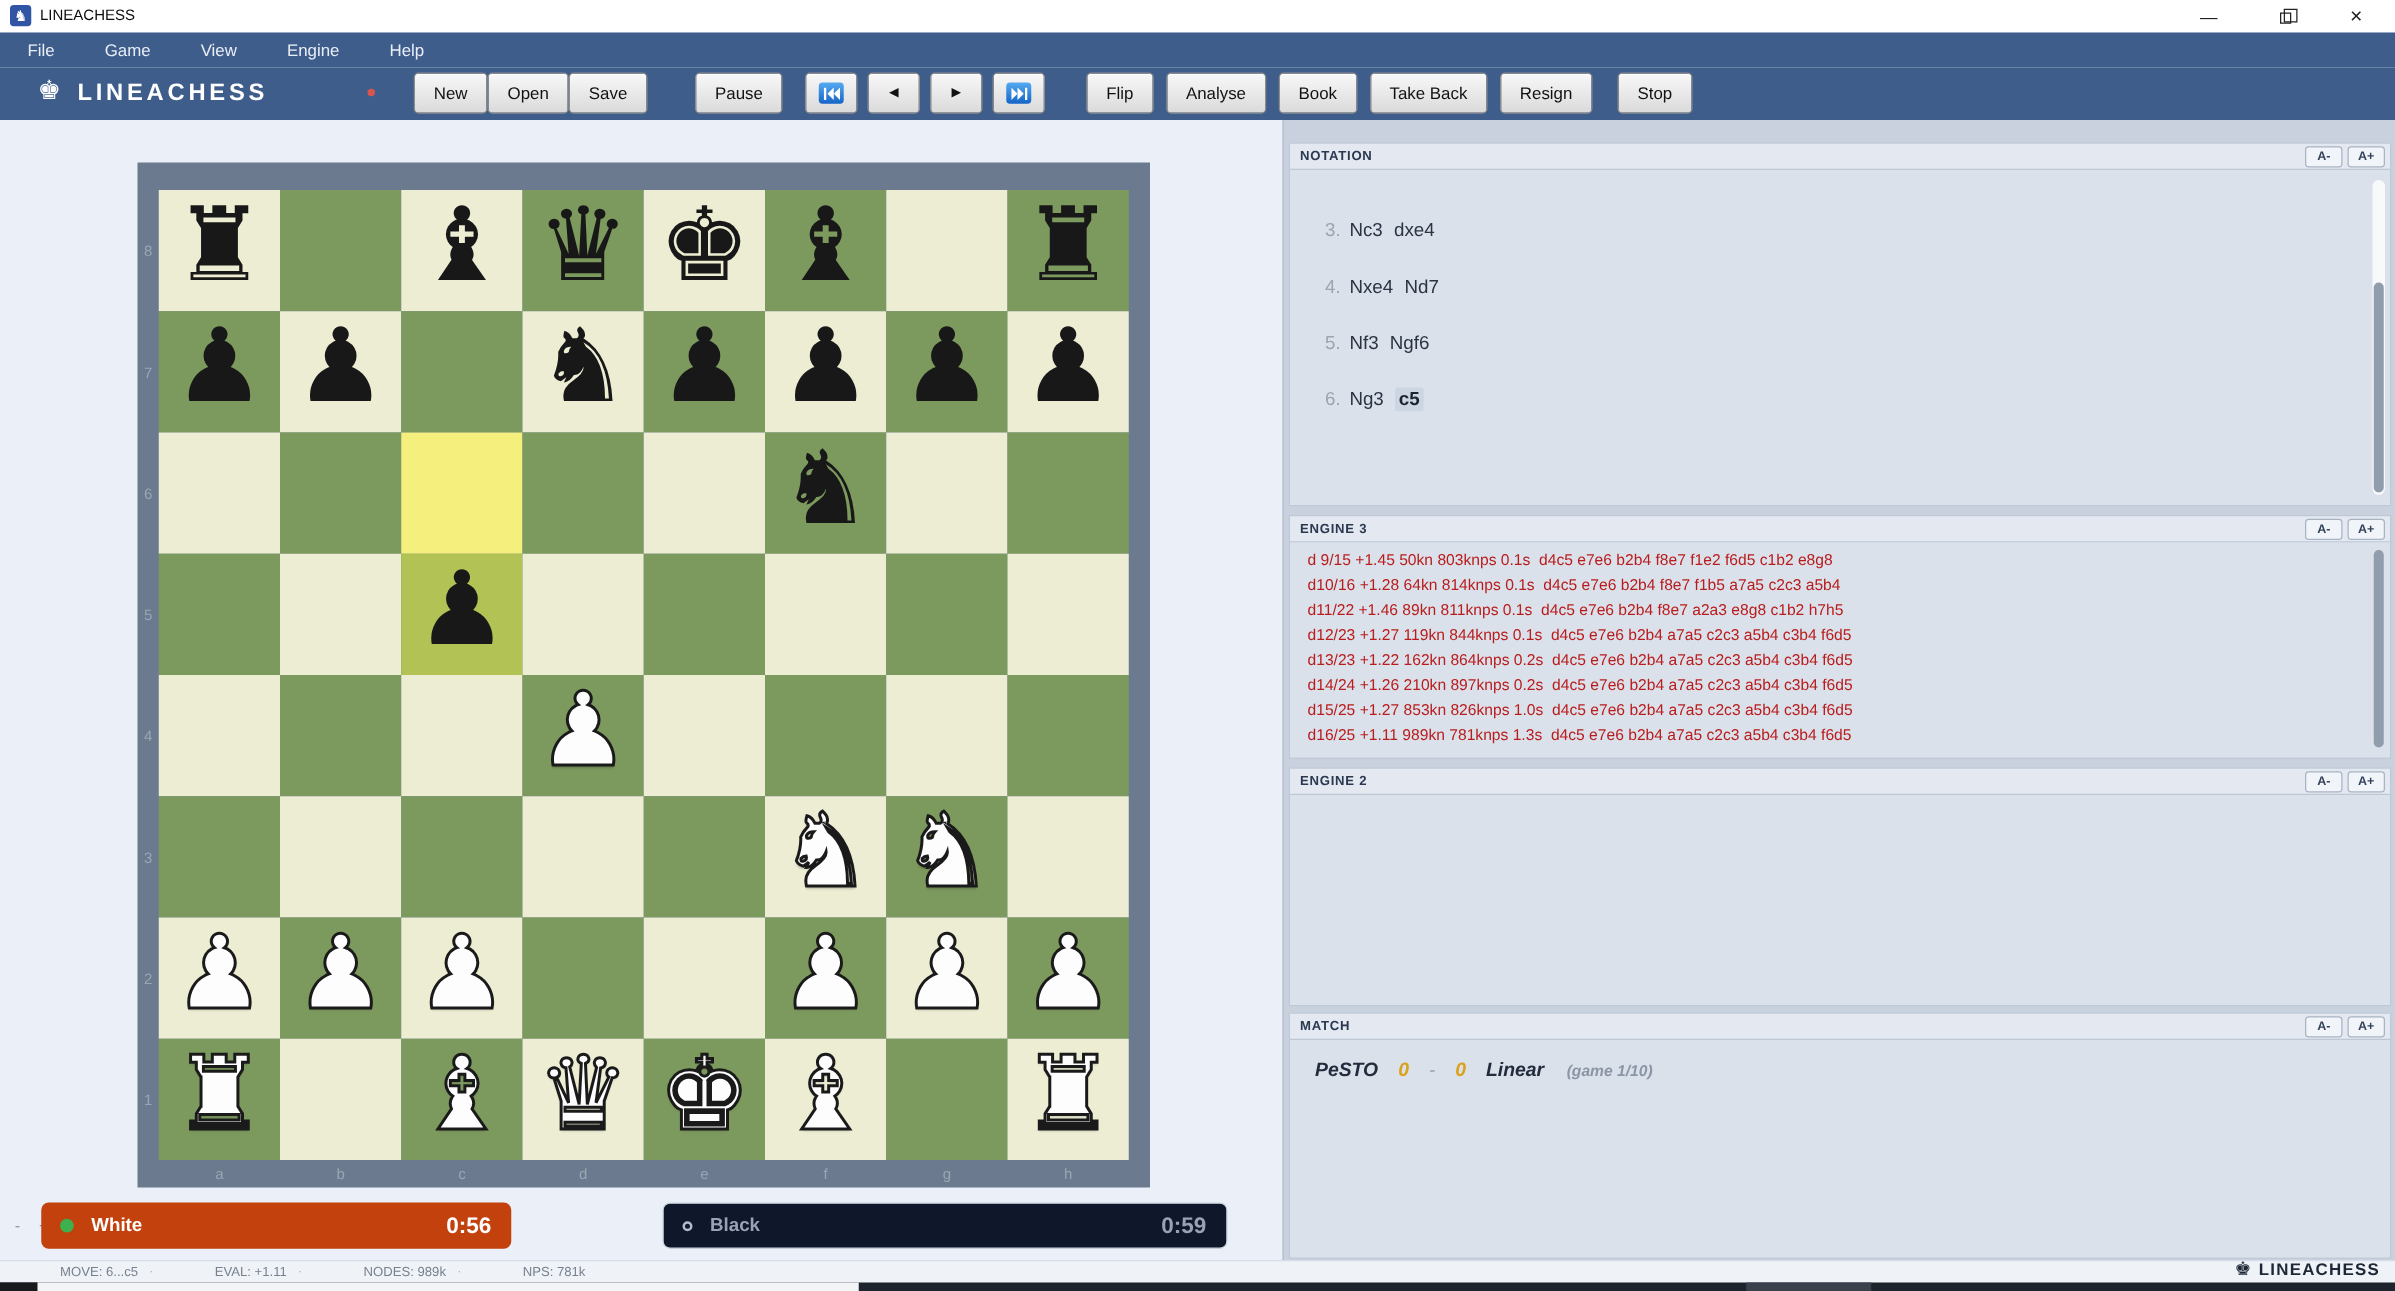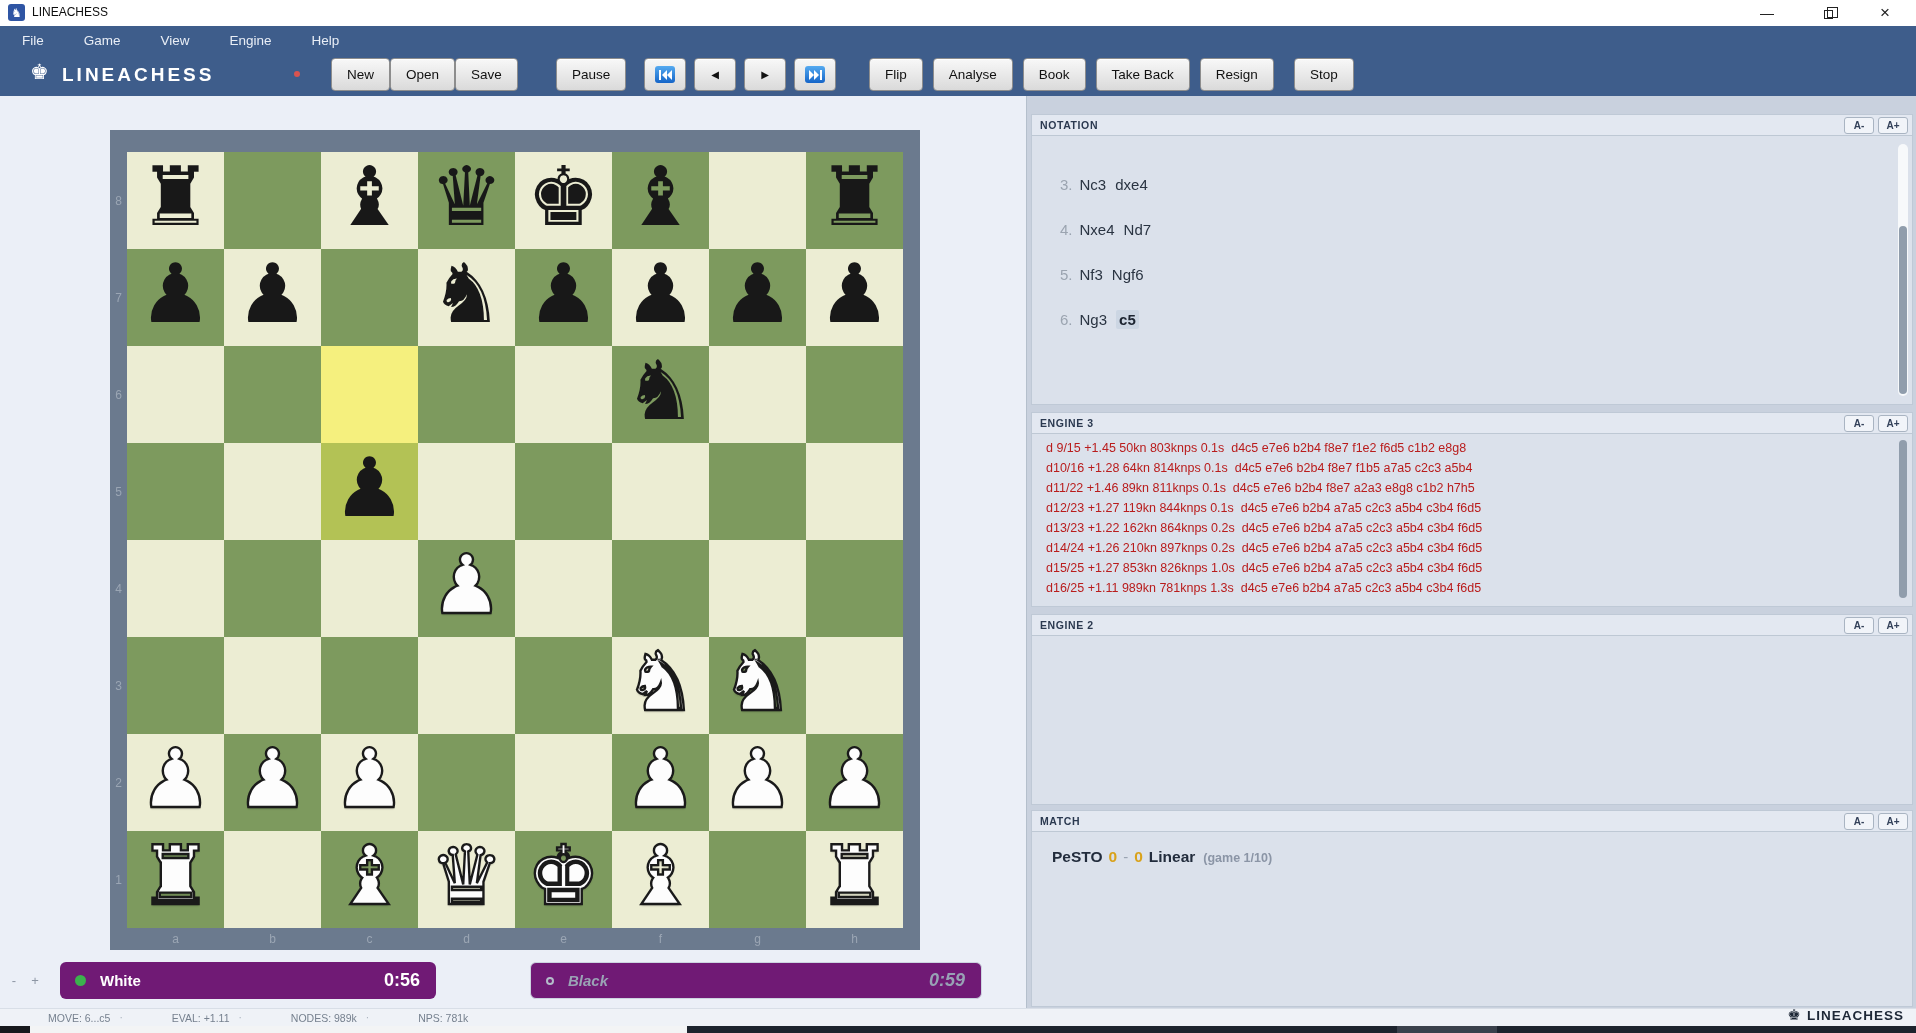--- a/index.html
+++ b/index.html
@@ -54,22 +54,22 @@
               color:#9ba6b4;font-size:12px;}
   .file-labels{position:absolute;left:17px;top:798px;width:776px;height:22px;display:flex;}
   .file-label{width:97px;display:flex;align-items:center;justify-content:center;
               color:#9ba6b4;font-size:12px;}
 
   
   .size-btn{position:absolute;top:972px;width:16px;height:16px;color:#8d96a4;font-size:13px;
             display:flex;align-items:center;justify-content:center;}
   .sb-minus{left:6px;} .sb-plus{left:27px;}
   .clock{position:absolute;top:962px;height:37px;border-radius:6px;display:flex;align-items:center;}
-  .clock-white{left:60px;width:376px;background:#701a75;}
-  .clock-black{left:530px;width:452px;background:#701a75;border:1px solid #ccd4e0;font-style:italic;}
+  .clock-white{left:33px;width:376px;background:#c2410c;}
+  .clock-black{left:530px;width:452px;background:#0f172a;border:1px solid #ccd4e0;}
   .clock-dot{width:11px;height:11px;border-radius:50%;margin:0 14px 0 15px;}
   .clock-white .clock-dot{background:#3cb14e;}
   .clock-black .clock-dot{width:8px;height:8px;background:transparent;border:2px solid #b3bcca;}
   .clock-label{font-size:15px;font-weight:bold;flex:1;}
   .clock-white .clock-label{color:#fff;}
   .clock-black .clock-label{color:#9aa3b5;}
   .clock-time{font-size:18px;font-weight:bold;margin-right:16px;}
   .clock-white .clock-time{color:#fff;}
   .clock-black .clock-time{color:#98a2b5;}
 
@@ -94,21 +94,21 @@
   .mv-num{color:#9ba4b0;margin-right:7px;}
   .mv{color:#2a3442;margin-right:9px;}
   .mv.active{font-weight:bold;background:#ccd6e3;padding:1px 3px;border-radius:2px;color:#1c2430;}
 
   .engine-lines{padding:7px 0 0 14px;}
   .engine-line{height:20px;font-size:12.5px;color:#b91c1c;white-space:pre;}
 
   .scroll-track{position:absolute;width:10px;border-radius:5px;background:#f7f9fb;}
   .scroll-thumb{position:absolute;width:8px;border-radius:4px;background:#909dac;}
 
-  .match-line{padding:16px 0 0 20px;display:flex;align-items:baseline;gap:6px;}
+  .match-line{padding:16px 0 0 20px;display:flex;align-items:baseline;gap:16px;font-style:italic;}
   .match-player{font-size:15.5px;font-weight:bold;color:#222c3c;}
   .match-score{font-size:15.5px;font-weight:bold;color:#d9a21b;}
   .match-sep{font-size:15px;color:#9aa4b2;}
   .match-game{font-size:12.5px;font-weight:bold;color:#8b95a6;margin-left:2px;}
 
   
   .statusbar{position:absolute;left:0;top:1008px;width:1916px;height:18px;background:#eff2f7;
              border-top:1px solid #d8dee7;display:flex;align-items:center;padding-left:8px;}
   .status-item{font-size:10.5px;color:#76818f;padding-left:40px;}
   .status-sep{font-size:10px;color:#a7b0bc;margin:0 9px;}

